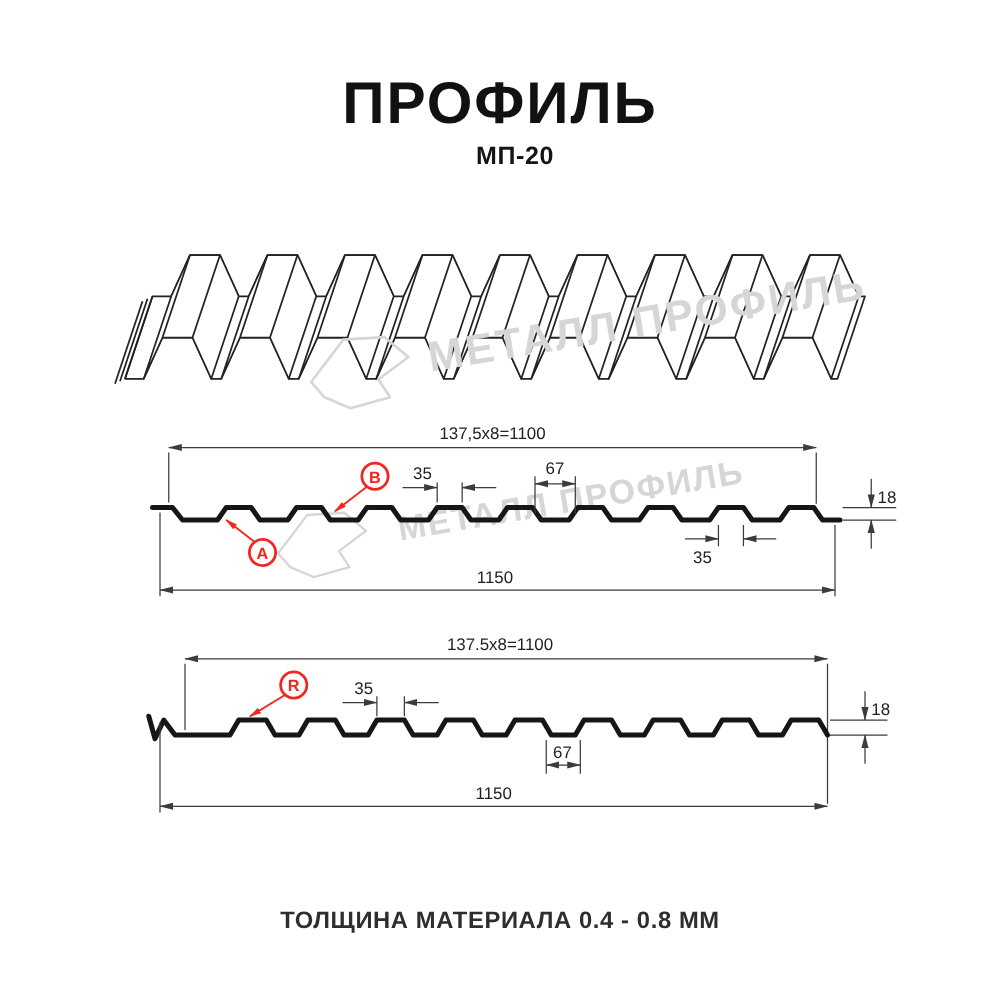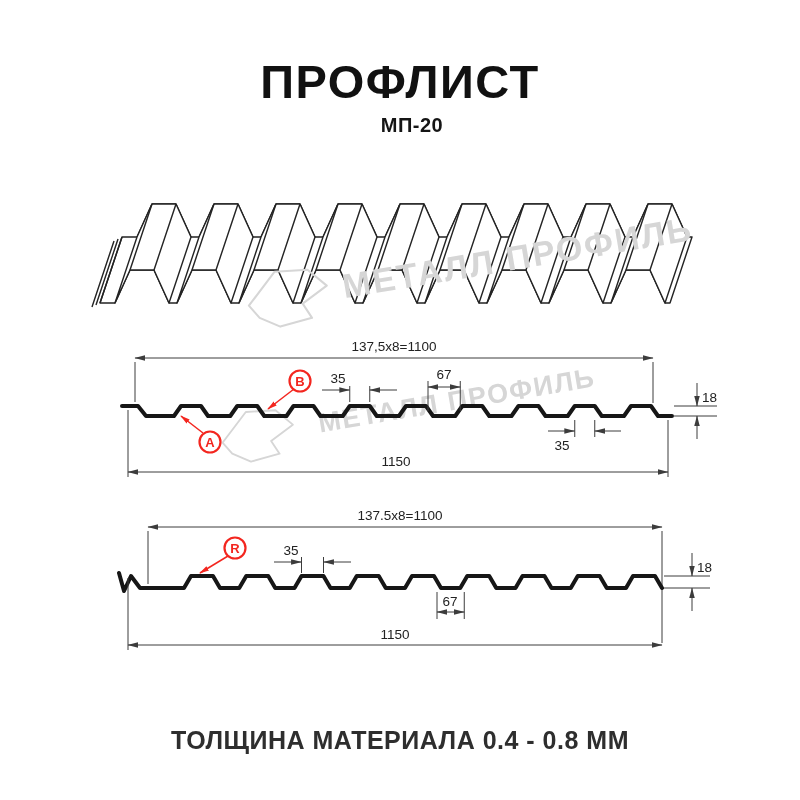--- a/index.html
+++ b/index.html
@@ -13,21 +13,21 @@
   .title{
     position:absolute;top:54px;left:0;width:800px;text-align:center;
     font-size:47px;font-weight:800;letter-spacing:1.5px;color:var(--txt);
   }
   .subtitle{
     position:absolute;top:114px;left:0;width:800px;text-align:center;
     font-size:20px;font-weight:600;letter-spacing:.5px;color:#151515;padding-left:12px;
   }
   .footer{
     position:absolute;top:726px;left:0;width:800px;text-align:center;
-    font-size:25px;font-weight:600;letter-spacing:.5px;color:#2e2e2e;
+    font-size:19px;font-weight:600;letter-spacing:.5px;color:#2e2e2e;
   }
   .wm{
     position:absolute;display:flex;align-items:center;gap:12px;
     color:var(--wm);font-weight:700;white-space:nowrap;
     transform:rotate(-9.5deg);transform-origin:0 50%;z-index:2;
   }
   #wm1{left:244px;top:272px;font-size:34px;letter-spacing:2px}
   #wm2{left:208px;top:414px;font-size:27px;letter-spacing:1.5px}
   .wm svg{display:block}
   .wm .logo-shape{fill:none;stroke:var(--wm);stroke-width:2.4;stroke-linejoin:round}
@@ -40,21 +40,21 @@
   .dim{stroke:var(--dim);stroke-width:1;fill:none}
   .mk{fill:var(--dim)}
   .dimtxt{font-size:13.5px;fill:#222}
   .lblc{fill:none;stroke:var(--red);stroke-width:2.2}
   .lblt{font-size:13px;font-weight:bold;fill:var(--red)}
   .leader{stroke:var(--red);stroke-width:1.5;fill:none}
 </style>
 </head>
 <body>
 
-<div class="title">ПРОФЛИСТ</div>
+<div class="title">ПРОФИЛЬ</div>
 <div class="subtitle">МП-20</div>
 
 <svg id="sheetSvg" class="layer" width="800" height="800" viewBox="0 0 800 800">
   <g id="sheet3d">
       <path d="M100,303 L115,303 L130,270 L154,270 L169,303 L177,303 L192,270 L216,270 L231,303 L239,303 L254,270 L278,270 L293,303 L301,303 L316,270 L340,270 L355,303 L363,303 L378,270 L402,270 L417,303 L425,303 L440,270 L464,270 L479,303 L487,303 L502,270 L526,270 L541,303 L549,303 L564,270 L588,270 L603,303 L611,303 L626,270 L650,270 L665,303 L670,303 L692,237 L687,237 L672,204 L648,204 L633,237 L625,237 L610,204 L586,204 L571,237 L563,237 L548,204 L524,204 L509,237 L501,237 L486,204 L462,204 L447,237 L439,237 L424,204 L400,204 L385,237 L377,237 L362,204 L338,204 L323,237 L315,237 L300,204 L276,204 L261,237 L253,237 L238,204 L214,204 L199,237 L191,237 L176,204 L152,204 L137,237 L122,237 Z" class="sheet"></path>
       <path d="M611,303 L626,270 L650,270 L665,303 L687,237 L672,204 L648,204 L633,237 Z" class="sheet"></path>
       <line x1="626" y1="270" x2="648" y2="204" class="sheetline"></line>
       <line x1="650" y1="270" x2="672" y2="204" class="sheetline"></line>
       <path d="M549,303 L564,270 L588,270 L603,303 L625,237 L610,204 L586,204 L571,237 Z" class="sheet"></path>
       <line x1="564" y1="270" x2="586" y2="204" class="sheetline"></line>

